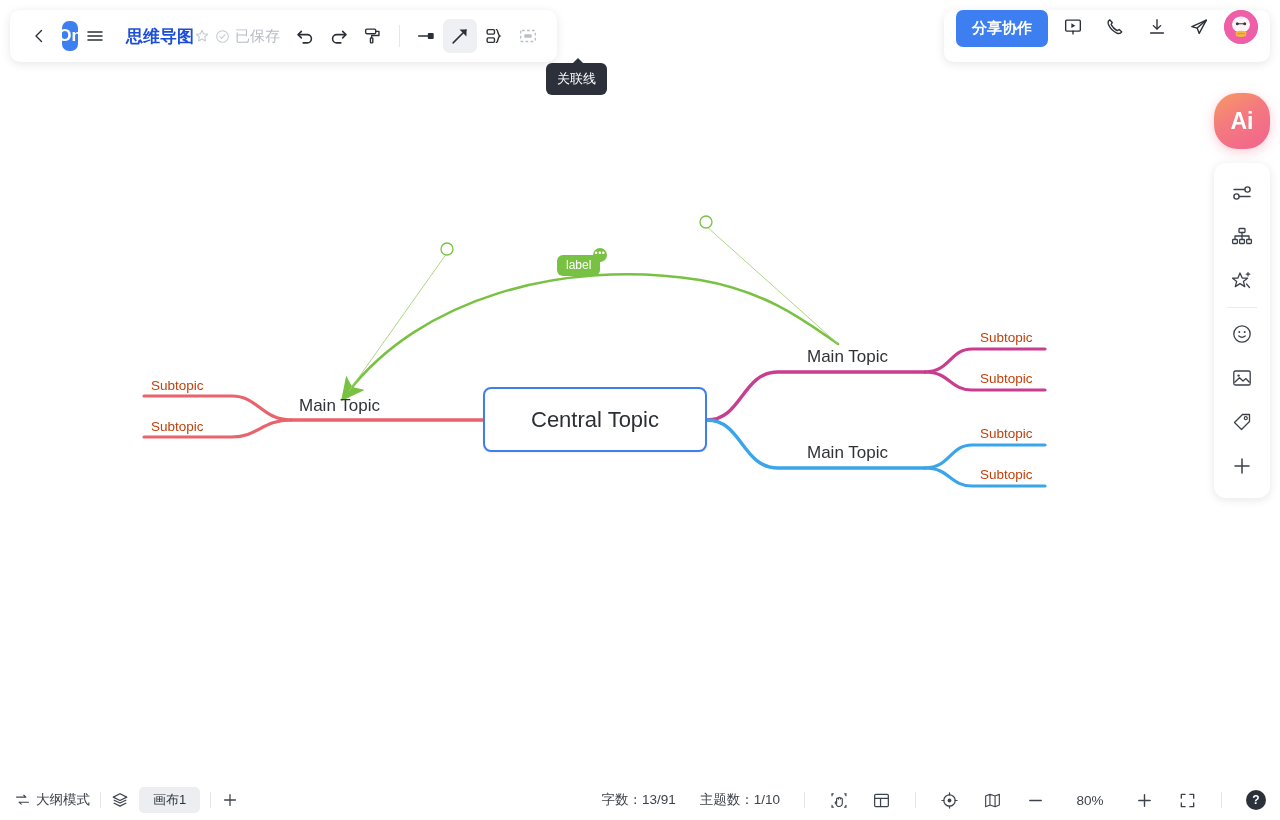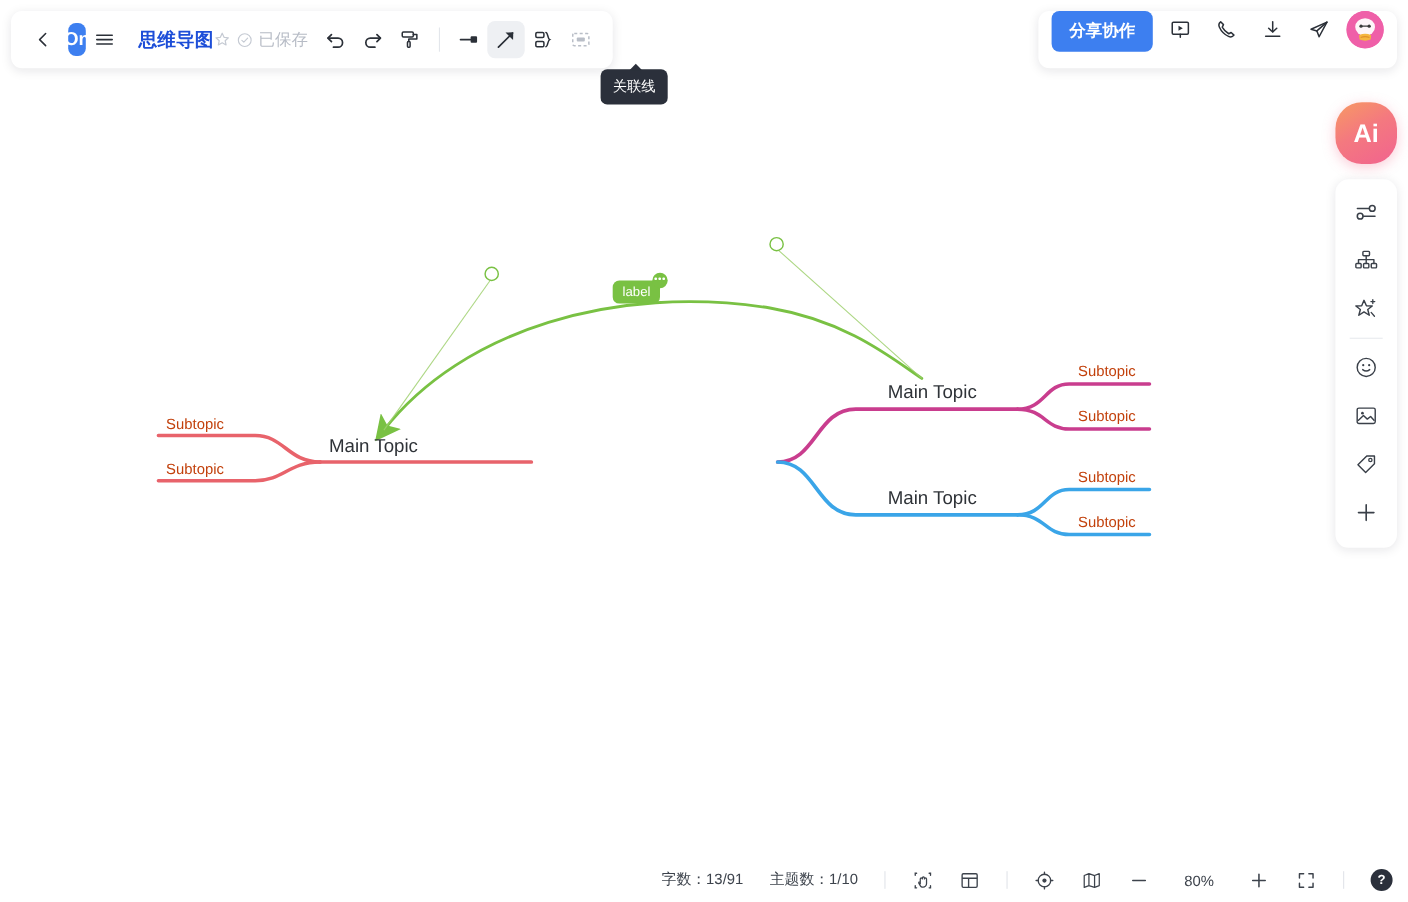--- a/index.html
+++ b/index.html
@@ -224,20 +224,23 @@
         </marker>
       </defs>
       <path d="M349,391 C 420,300 560,258 700,280 C 770,292 810,325 838,344" stroke="#79c143" stroke-width="2.6" fill="none" stroke-linecap="round" marker-start="url(#arrowGreen)"></path>
 
       <line x1="349" y1="391" x2="447" y2="253" stroke="#9fd06f" stroke-width="1" opacity=".85"></line>
       <line x1="838" y1="344" x2="706" y2="226" stroke="#9fd06f" stroke-width="1" opacity=".85"></line>
       <circle cx="447" cy="249" r="6" fill="#fff" stroke="#79c143" stroke-width="1.3"></circle>
       <circle cx="706" cy="222" r="6" fill="#fff" stroke="#79c143" stroke-width="1.3"></circle>
     </svg>
 
+    <div id="central-topic">
+      <span>Central Topic</span>
+    </div>
 
     <div class="rel-label">
       <span>label</span>
     </div>
     <div class="rel-dots">
       <span>•••</span>
     </div>
 
     <div class="node-label main-topic" style="left:299px; top:396px;">Main Topic</div>
     <div class="node-label main-topic" style="left:807px; top:347px;">Main Topic</div>
@@ -426,20 +429,45 @@
       </svg>
     </div>
     <div class="side-btn">
       <svg class="ico" width="24" height="24" viewBox="0 0 24 24" fill="none">
         <path d="M12 5 V19 M5 12 H19" stroke="#3a4049" stroke-width="1.5" stroke-linecap="round"></path>
       </svg>
     </div>
   </div>
 
   <div id="bottom-bar">
+    <div id="bottom-left">
+      <div class="bb-item">
+        <svg class="ico" width="17" height="17" viewBox="0 0 20 20" fill="none">
+          <path d="M3 6 H14 M14 6 L11.5 3.8 M17 12 H6 M6 12 L8.5 14.2" stroke="#3d434c" stroke-width="1.3" stroke-linecap="round" stroke-linejoin="round"></path>
+        </svg>
+        <span>大纲模式</span>
+      </div>
+      <div class="bb-sep"></div>
+      <div class="bb-item">
+        <svg class="ico" width="18" height="18" viewBox="0 0 20 20" fill="none">
+          <path d="M10 3 L17.5 6.8 L10 10.6 L2.5 6.8 Z" stroke="#3d434c" stroke-width="1.3" fill="none" stroke-linejoin="round"></path>
+          <path d="M3 10 L10 13.4 L17 10" stroke="#3d434c" stroke-width="1.3" fill="none" stroke-linejoin="round"></path>
+          <path d="M3 13.4 L10 16.8 L17 13.4" stroke="#3d434c" stroke-width="1.3" fill="none" stroke-linejoin="round"></path>
+        </svg>
+      </div>
+      <div class="canvas-tab">
+        <span>画布1</span>
+      </div>
+      <div class="bb-sep"></div>
+      <div class="bb-item">
+        <svg class="ico" width="18" height="18" viewBox="0 0 20 20" fill="none">
+          <path d="M10 4 V16 M4 10 H16" stroke="#3d434c" stroke-width="1.4" stroke-linecap="round"></path>
+        </svg>
+      </div>
+    </div>
 
     <div id="bottom-right">
       <div class="stat">字数：13/91</div>
       <div class="stat">主题数：1/10</div>
       <div class="bb-sep"></div>
       <div class="bb-item">
         <svg class="ico" width="19" height="19" viewBox="0 0 20 20" fill="none">
           <path d="M4.5 3 H3.2 V5 M4.5 17 H3.2 V15" stroke="#3d434c" stroke-width="1.3" stroke-linecap="round"></path>
           <path d="M16.5 3 H17.8 V5 M16.5 17 H17.8 V15" stroke="#3d434c" stroke-width="1.3" stroke-linecap="round"></path>
           <path d="M8 13.5 V8.5 a1 1 0 0 1 2 0 V7.6 a1 1 0 0 1 2 0 V8.4 a1 1 0 0 1 2 0 V13 a3.3 3.3 0 0 1 -3.3 3.3 H10 a2 2 0 0 1 -1.7 -1 L6.6 12.5 a1 1 0 0 1 1.4 -1.2" stroke="#3d434c" stroke-width="1.2" fill="none" stroke-linejoin="round"></path>

